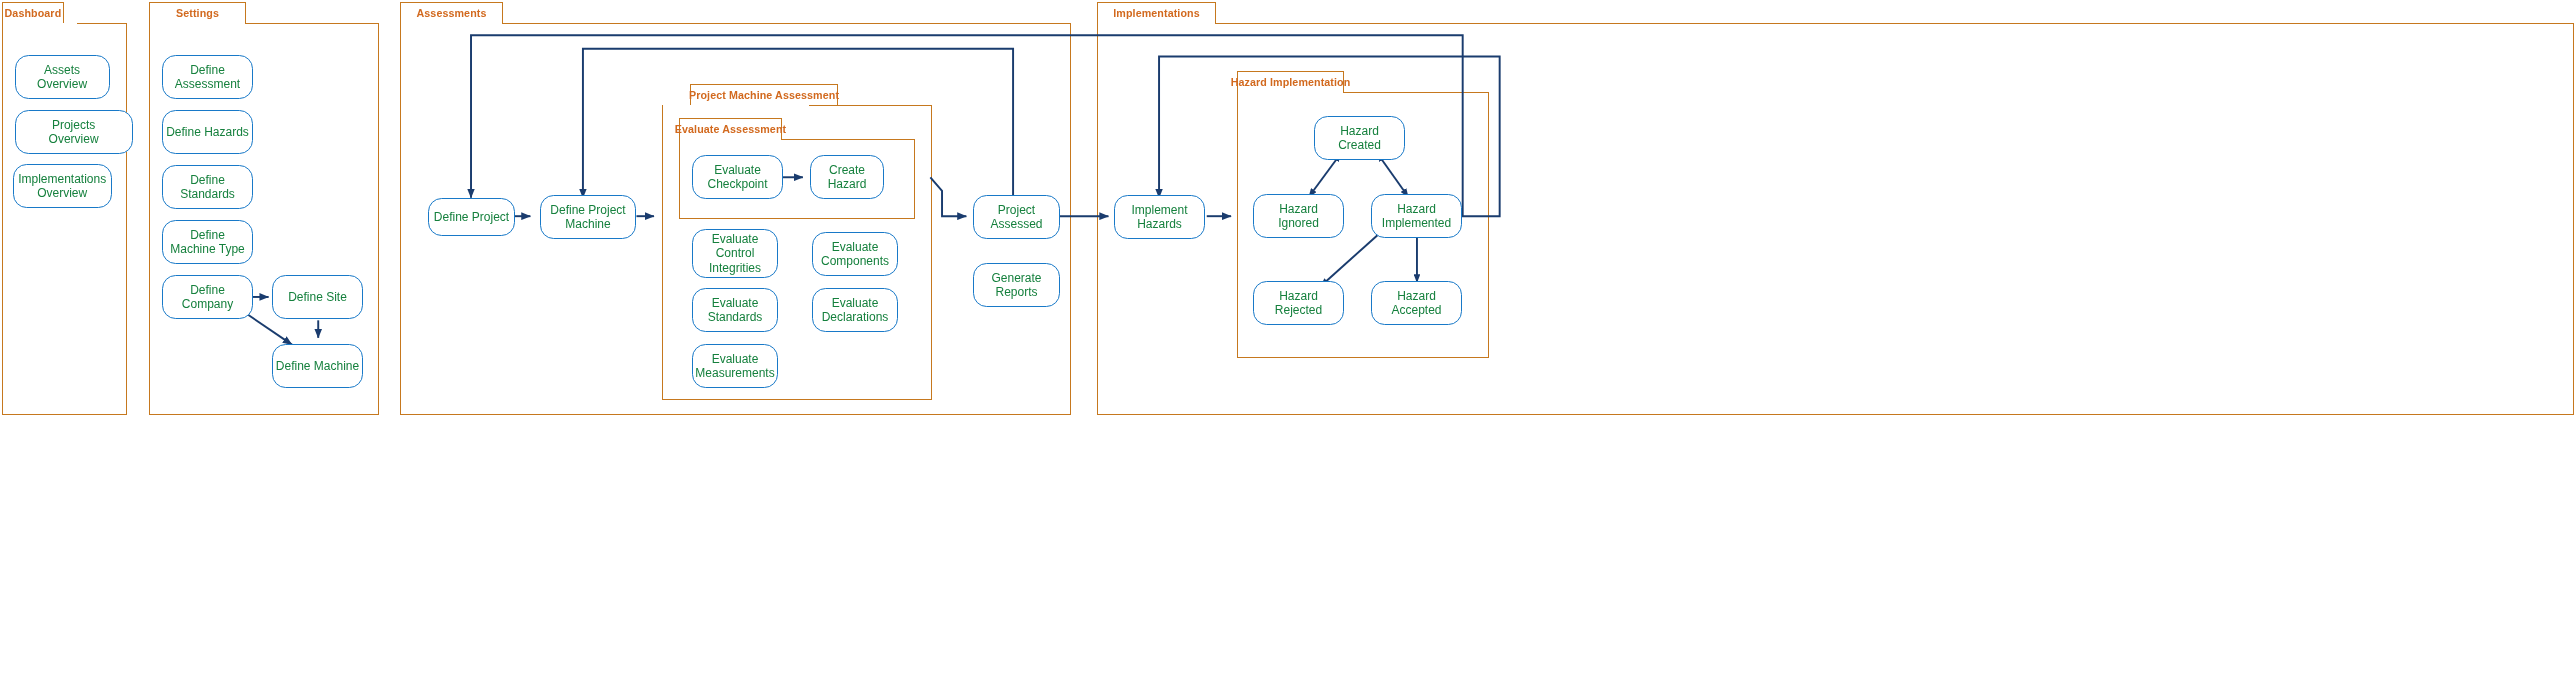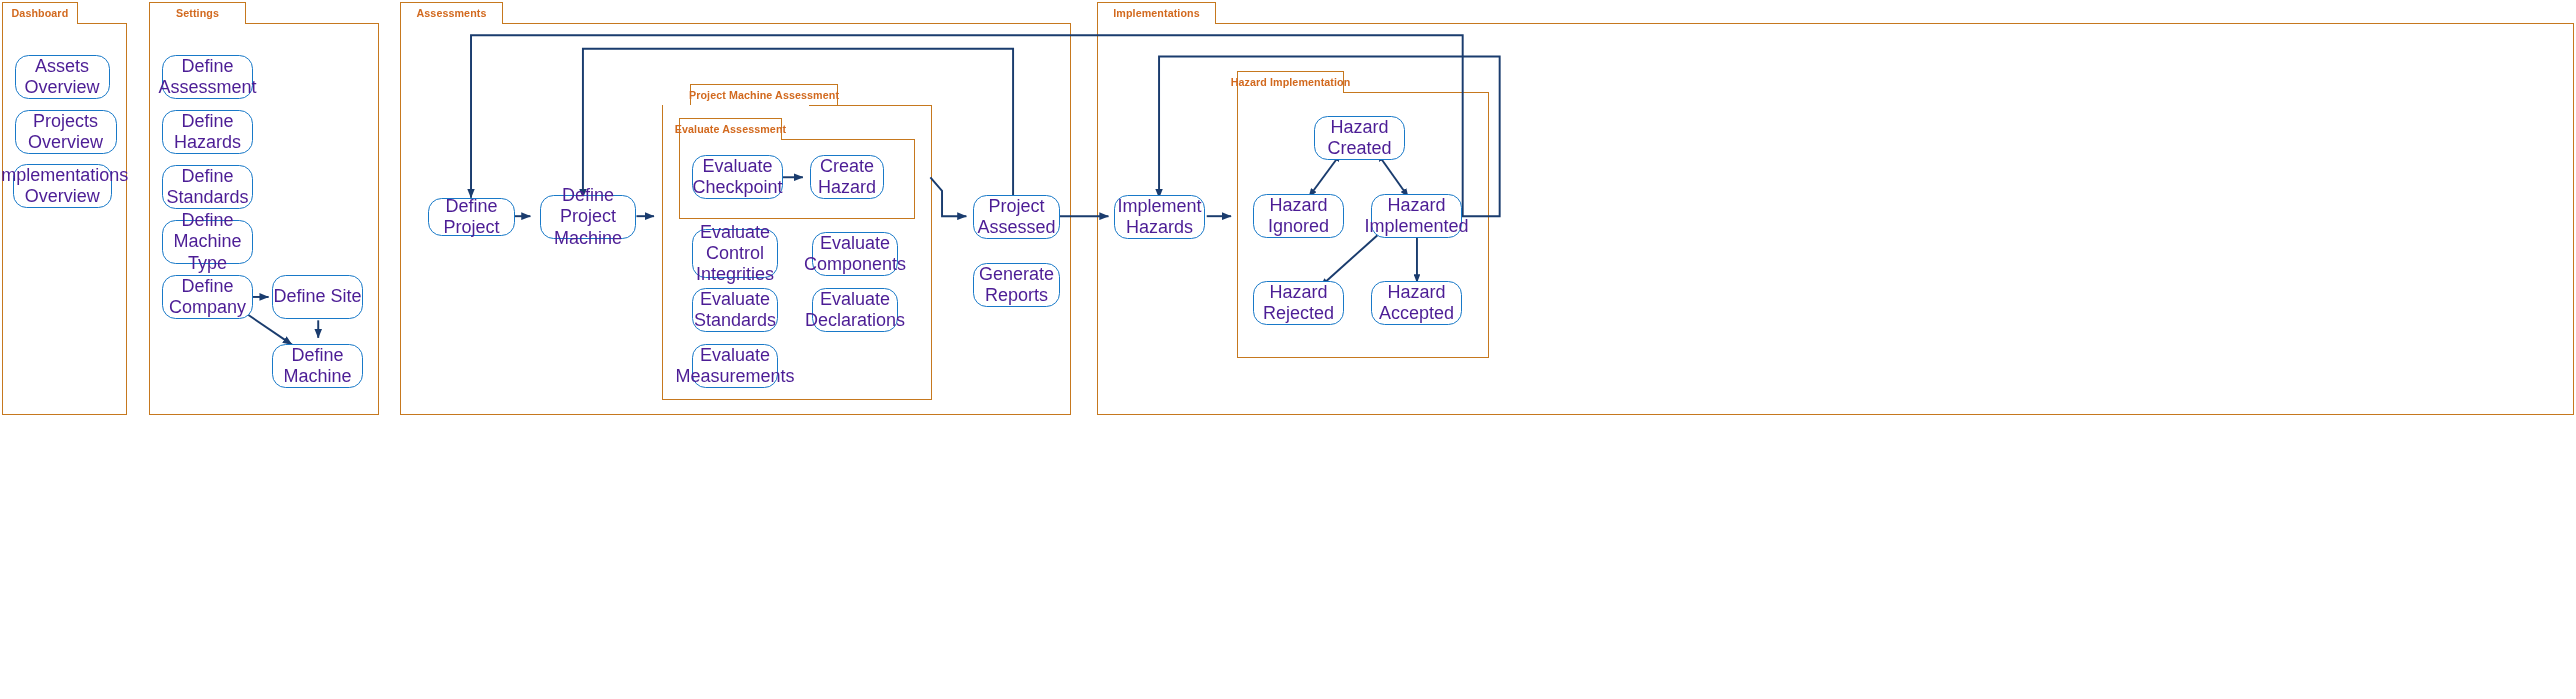--- a/index.html
+++ b/index.html
@@ -25,21 +25,21 @@
   
   .pkg > .pkg-tabmask{
     position:absolute;height:1px;background:#ffffff;top:21.4px;left:1px;z-index:4;
   }
 
   
   .node{
     position:absolute;box-sizing:border-box;
     border:1.9px solid #1879C8;border-radius:13.6px;background:#ffffff;
     display:flex;align-items:center;justify-content:center;text-align:center;
-    color:#4c1d95;font-size:18px;line-height:1.18;
+    color:#15803d;font-size:12px;line-height:1.18;
     white-space:pre-line;z-index:6;
   }
 
   
   .edges{position:absolute;left:0;top:0;width:2576px;height:700px;z-index:5;pointer-events:none;}
 </style>
 </head>
 <body>
 
 <div id="canvas">
@@ -83,21 +83,21 @@
       <path d="M1500,222 L1541,222 L1541,58 L1191,58 L1191,203" marker-end="url(#ah)"></path>
 
       <path d="M1373,164 L1345,202" marker-end="url(#ahs)" marker-start="url(#ahs-start)"></path>
       <path d="M1420,164 L1447,202" marker-end="url(#ahs)" marker-start="url(#ahs-start)"></path>
       <path d="M1416,241 L1357,294" marker-end="url(#ahs)" marker-start="url(#ahs-start)"></path>
       <path d="M1456,242 L1456,290" marker-end="url(#ahs)" marker-start="url(#ahs-start)"></path>
     </g>
   </svg>
 
   <div class="pkg" style="left:1.9px; top:1.9px; width:125px; height:413px;">
-    <div class="pkg-tab" style="width:76px;text-align:center;">
+    <div class="pkg-tab" style="width:62px;text-align:center;">
       <span class="pkg-title">Dashboard</span>
     </div>
     <div class="pkg-body"></div>
     <div class="pkg-tabmask" style="width:74px;"></div>
   </div>
 
   <div class="pkg" style="left:149px; top:1.9px; width:230px; height:413px;">
     <div class="pkg-tab" style="width:97px;">
       <span class="pkg-title">Settings</span>
     </div>
@@ -140,21 +140,21 @@
   <div class="pkg" style="left:1237px; top:71px; width:252px; height:287px;">
     <div class="pkg-tab" style="width:107px;">
       <span class="pkg-title">Hazard Implementation</span>
     </div>
     <div class="pkg-body"></div>
     <div class="pkg-tabmask" style="width:105px;"></div>
   </div>
 
   <div class="node" style="left:14.6px; top:55px; width:95px; height:44px;">Assets
 Overview</div>
-  <div class="node" style="left:14.6px; top:110px; width:102px; height:44px;">Projects
+  <div class="node" style="left:14.6px; top:110px; width:118px; height:44px;">Projects
 Overview</div>
   <div class="node" style="left:12.7px; top:164px; width:99px; height:44px;">Implementations
 Overview</div>
 
   <div class="node" style="left:162px; top:55px; width:91px; height:44px;">Define
 Assessment</div>
   <div class="node" style="left:162px; top:110px; width:91px; height:44px;">Define Hazards</div>
   <div class="node" style="left:162px; top:165px; width:91px; height:44px;">Define
 Standards</div>
   <div class="node" style="left:162px; top:220px; width:91px; height:44px;">Define

